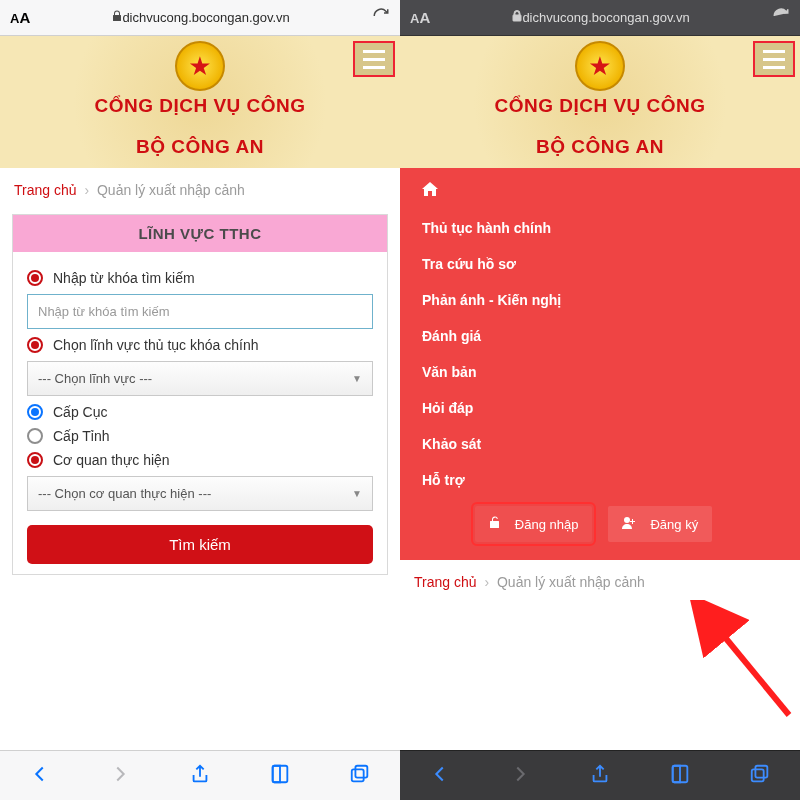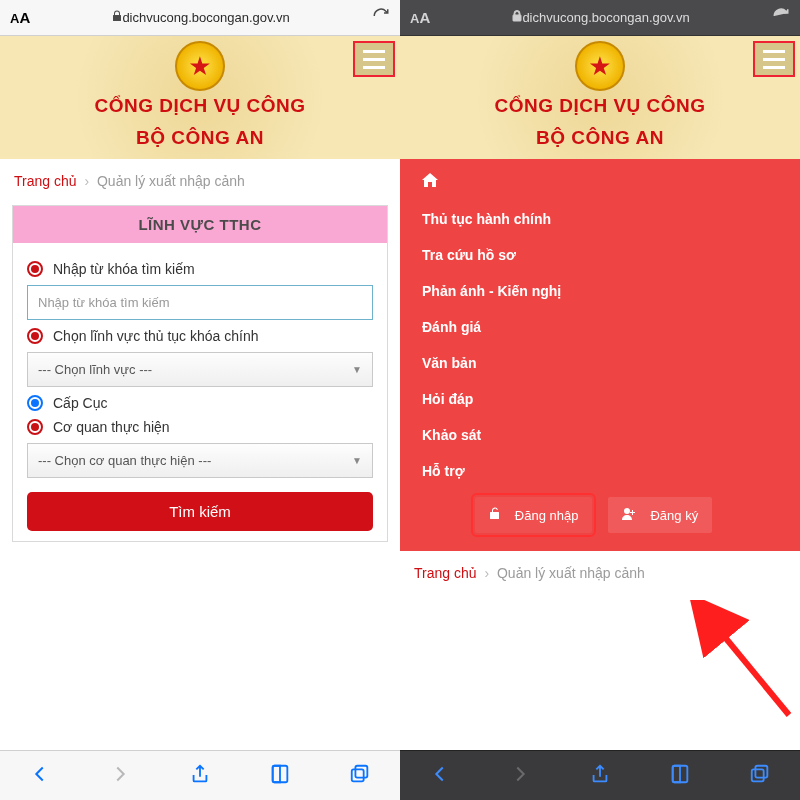--- a/index.html
+++ b/index.html
@@ -15,21 +15,21 @@
   .addrbar.dark .url { color:#ddd; }
   .lock { width:10px; height:12px; }
   .reload svg { width:18px; height:18px; }
   .addrbar.dark svg { stroke:#ccc; fill:#ccc; }
   
   .banner { position:relative; background:#f6e7b5; background-image:radial-gradient(circle at 50% 50%, rgba(230,200,120,.5) 0, rgba(246,231,181,0) 60%); text-align:center; padding:5px 0 10px 0; }
   .emblem { width:50px; height:50px; margin:0 auto 2px auto; position:relative; }
   .emblem .circle { width:50px; height:50px; border-radius:50%; background:radial-gradient(circle,#ffe24d 0,#f0b400 70%); border:2px solid #c68900; display:flex; align-items:center; justify-content:center; }
   .emblem .star { color:#d61515; font-size:26px; line-height:1; }
   .banner h1 { color:#cf0e12; font-size:19px; font-weight:800; letter-spacing:.5px; margin-top:4px; }
-  .banner h2 { color:#cf0e12; font-size:19px; font-weight:800; letter-spacing:.5px; margin-top:10px; }
+  .banner h2 { color:#cf0e12; font-size:19px; font-weight:800; letter-spacing:.5px; margin-top:19px; }
   .hamburger { position:absolute; top:6px; right:6px; width:40px; height:34px; background:#d7c68a; display:flex; flex-direction:column; justify-content:center; align-items:center; gap:5px; outline:2px solid #e23; outline-offset:-1px; }
   .hamburger span { display:block; width:22px; height:3px; background:#fff; }
   
   .crumb { padding:14px 14px 10px 14px; font-size:14px; color:#9b9b9b; }
   .crumb .home { color:#cf0e12; }
   .crumb .sep { margin:0 4px; color:#bbb; }
   
   .panel { margin:6px 12px 0 12px; border:1px solid #d9d9d9; background:#fff; }
   .panel-head { background:#f9a8d4; text-align:center; padding:10px 0; font-weight:800; color:#4b4b4b; font-size:15px; letter-spacing:.5px; }
   .panel-body { padding:10px 14px; }
@@ -117,20 +117,24 @@
           <span>Chọn lĩnh vực thủ tục khóa chính</span>
         </div>
         <div class="select">
           <span>--- Chọn lĩnh vực ---</span>
           <span class="caret">▼</span>
         </div>
 
         <div class="row">
           <span class="radio blue checked"></span>
           <span>Cấp Cục</span>
+        </div>
+        <div class="row">
+          <span class="radio grey"></span>
+          <span>Cấp Tỉnh</span>
         </div>
 
         <div class="row">
           <span class="radio checked"></span>
           <span>Cơ quan thực hiện</span>
         </div>
         <div class="select">
           <span>--- Chọn cơ quan thực hiện ---</span>
           <span class="caret">▼</span>
         </div>

